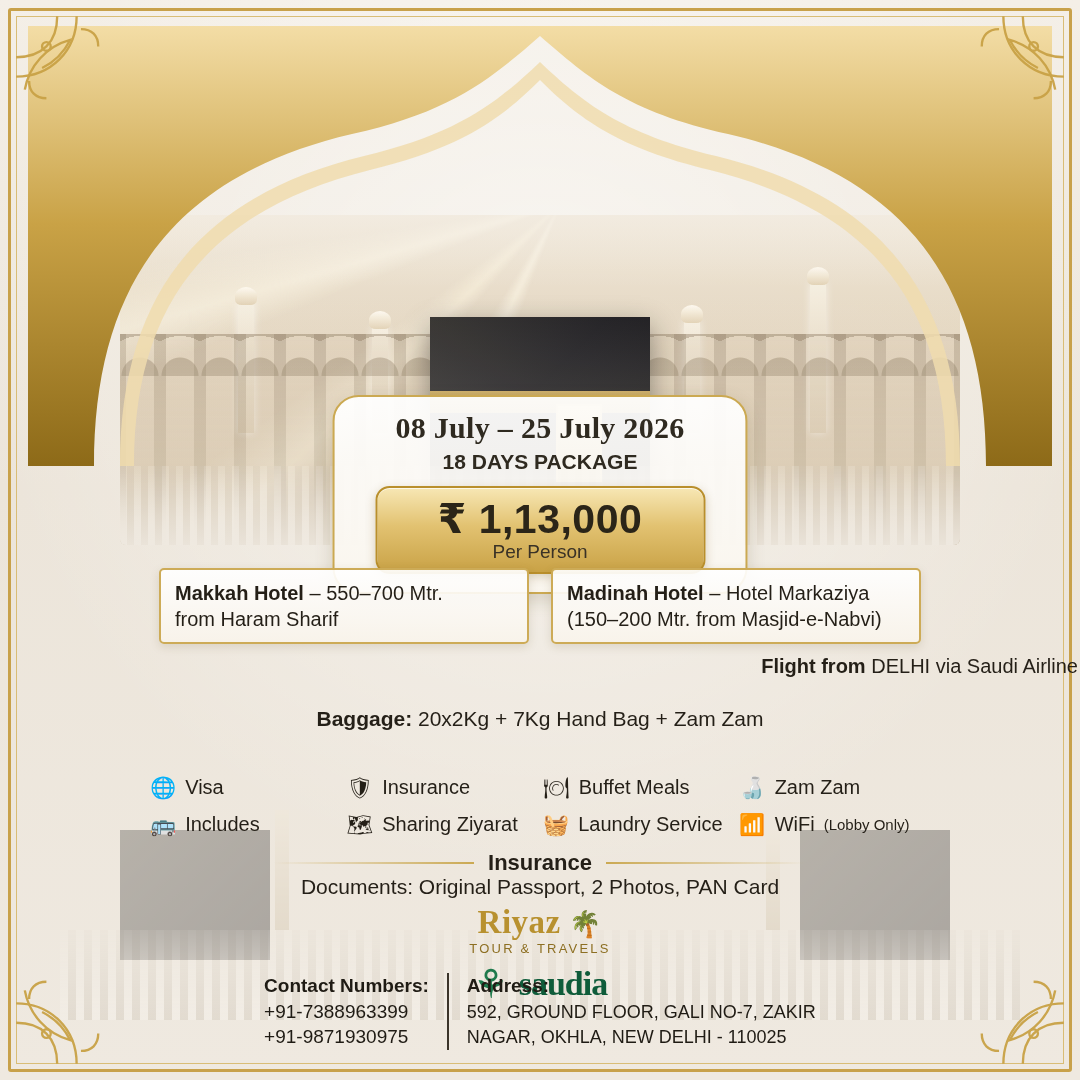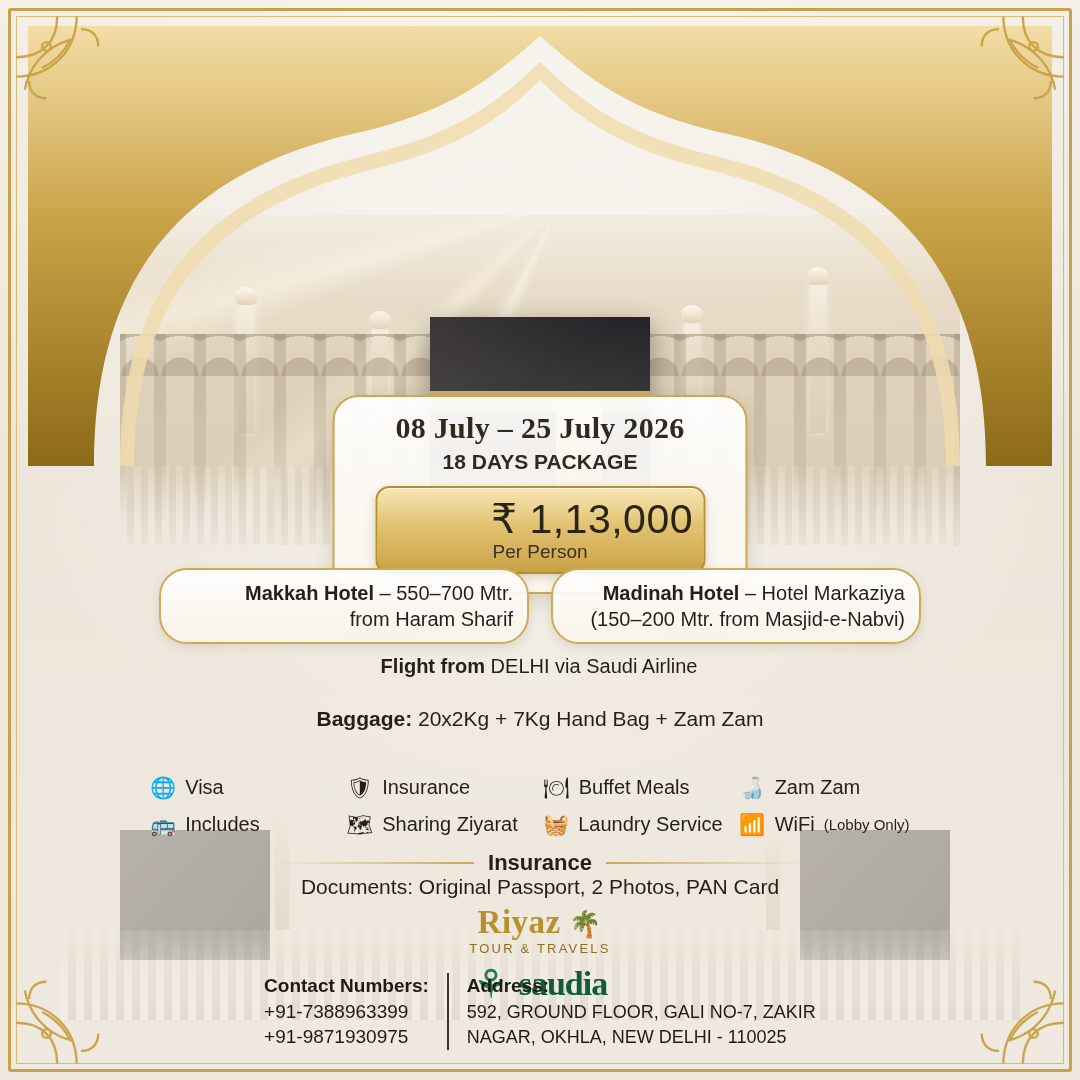--- a/index.html
+++ b/index.html
@@ -189,45 +189,45 @@
   }
   .days-line { margin-top: 5px; font-size: 21px; font-weight: 700; color: #2f2a20; }
   .price-box {
     margin: 12px auto 0; width: 330px;
     background: linear-gradient(180deg, #f7e7b4 0%, #e2c271 45%, #c9a246 100%);
     border: 2px solid #b98f2c;
     border-radius: 14px;
     padding: 7px 10px 9px;
     box-shadow: inset 0 1px 0 rgba(255,255,255,.7), 0 3px 10px rgba(120,92,30,.25);
   }
-  .price { font-size: 41px; font-weight: 400; color: #2b2518; letter-spacing: .5px; text-align: right; }
+  .price { font-size: 41px; font-weight: 700; color: #2b2518; letter-spacing: .5px; }
   .price .rupee { font-family: "DejaVu Sans", sans-serif; }
   .per { font-size: 19px; color: #3a3226; margin-top: -2px; }
 
   
   .hotels {
     position: absolute; top: 568px; left: 0; right: 0;
     display: flex; justify-content: center; gap: 22px;
   }
   .chip {
     width: 370px;
     background: linear-gradient(180deg, rgba(255,255,255,.92), rgba(249,244,235,.9));
     border: 2px solid #cdab57;
-    border-radius: 28px;
+    border-radius: 5px;
     padding: 10px 14px;
-    text-align: right;
+    text-align: left;
     font-size: 20px; color: #241f17; line-height: 1.3;
     box-shadow: 0 3px 10px rgba(100,80,35,.15);
   }
   .chip b { font-weight: 700; }
 
   
   .flight {
     position: absolute; top: 655px; left: 0; right: 2px;
-    display: flex; justify-content: center; align-items: center; gap: 14px;
+    display: flex; justify-content: flex-end; align-items: center; gap: 14px;
     font-size: 20px; color: #241f17;
   }
   .flight .lbl b { font-weight: 700; }
   .flight .legs { font-size: 19px; line-height: 1.45; white-space: pre; }
 
   .baggage {
     position: absolute; top: 707px; left: 0; right: 0; text-align: center;
     font-size: 21px; color: #241f17;
   }
   .baggage b { font-weight: 700; }

